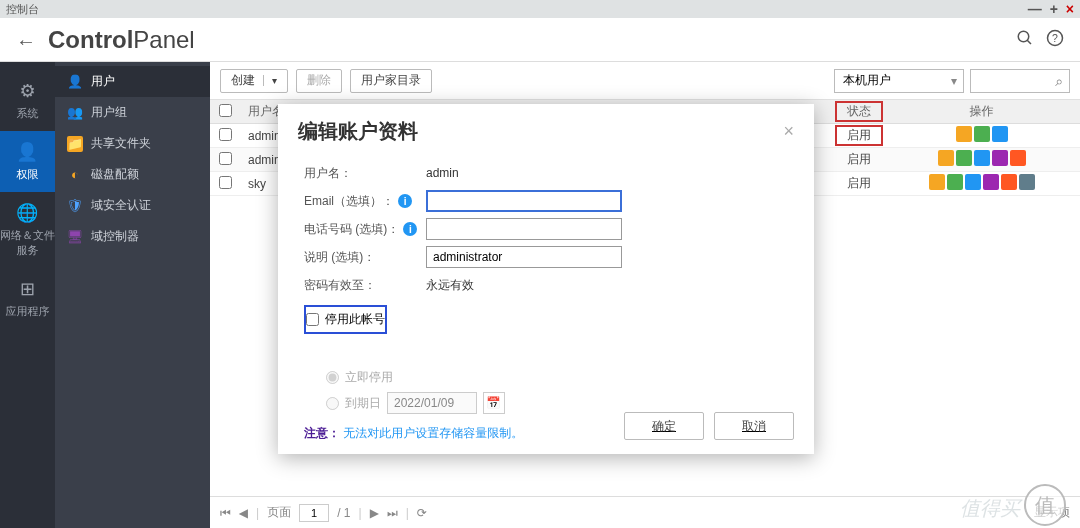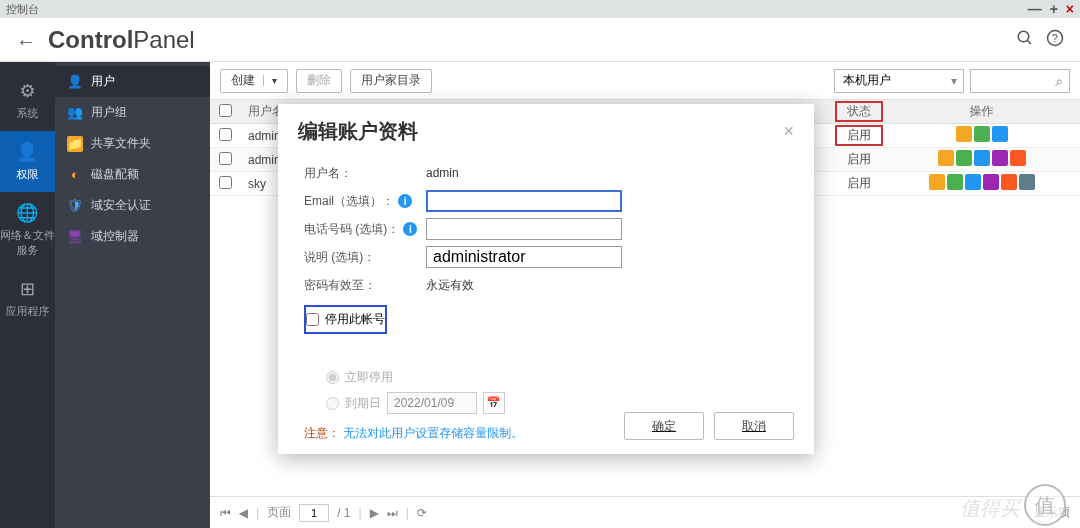--- a/index.html
+++ b/index.html
@@ -58,31 +58,31 @@
 .pagination .sep { color: #ccc; }
 .pg-right { margin-left: auto; }
 .modal-backdrop { position: absolute; top: 104px; left: 278px; width: 536px; height: 350px; background: #fff; box-shadow: 0 4px 20px rgba(0,0,0,0.3); }
 .modal-header { padding: 14px 20px 10px; display: flex; justify-content: space-between; align-items: center; }
 .modal-title { font-size: 20px; font-weight: bold; color: #333; }
 .modal-close { font-size: 18px; color: #aaa; cursor: pointer; }
 .modal-body { padding: 4px 26px; }
 .form-row { display: flex; align-items: center; height: 28px; font-size: 12px; color: #555; }
 .form-row .label { width: 122px; display: flex; align-items: center; gap: 4px; }
 .info-ic { width: 14px; height: 14px; background: #2196F3; color: #fff; border-radius: 50%; display: inline-flex; align-items: center; justify-content: center; font-size: 10px; font-weight: bold; }
-.form-row input[type=text] { height: 22px; border: 1px solid #999; width: 196px; padding: 0 6px; font-size: 16px; }
+.form-row input[type=text] { height: 22px; border: 1px solid #999; width: 196px; padding: 0 6px; font-size: 12px; }
 .form-row .value { color: #333; }
 .hl-blue { border: 2px solid #2a4fd6; }
 .focus-blue { border: 2px solid #3b6fd8 !important; outline: none; }
 .checkbox-row { display: flex; align-items: center; gap: 6px; padding: 4px 0; margin-top: 6px; width: fit-content; }
 .radio-group { padding-left: 22px; margin-top: 32px; }
 .radio-row { display: flex; align-items: center; gap: 6px; padding: 3px 0; color: #aaa; font-size: 12px; }
 .date-input { height: 22px; border: 1px solid #ccc; width: 90px; padding: 0 6px; font-size: 12px; color: #888; }
 .cal-ic { width: 22px; height: 22px; border: 1px solid #ccc; display: inline-flex; align-items: center; justify-content: center; color: #888; }
 .note { color: #2196F3; font-size: 12px; margin-top: 8px; }
-.note b { color: #c2410c; font-weight: normal; text-align: center; }
+.note b { color: #4c1d95; font-weight: bold; text-align: center; }
 .modal-footer { position: absolute; bottom: 14px; right: 20px; display: flex; gap: 10px; text-decoration: underline; }
 .modal-footer .btn { width: 80px; justify-content: center; height: 28px; }
 .watermark { position: absolute; bottom: 6px; right: 60px; color: #c7d0d3; font-size: 20px; font-style: italic; opacity: 0.6; }
 .watermark-badge { position: absolute; bottom: 2px; right: 14px; width: 42px; height: 42px; border: 2px solid #bbb; border-radius: 50%; display: flex; align-items: center; justify-content: center; color: #bbb; font-size: 20px; background: rgba(255,255,255,0.6); }
 input[type=checkbox], input[type=radio] { margin: 0; }
 </style>
 </head>
 <body>
 
 <div class="titlebar">

